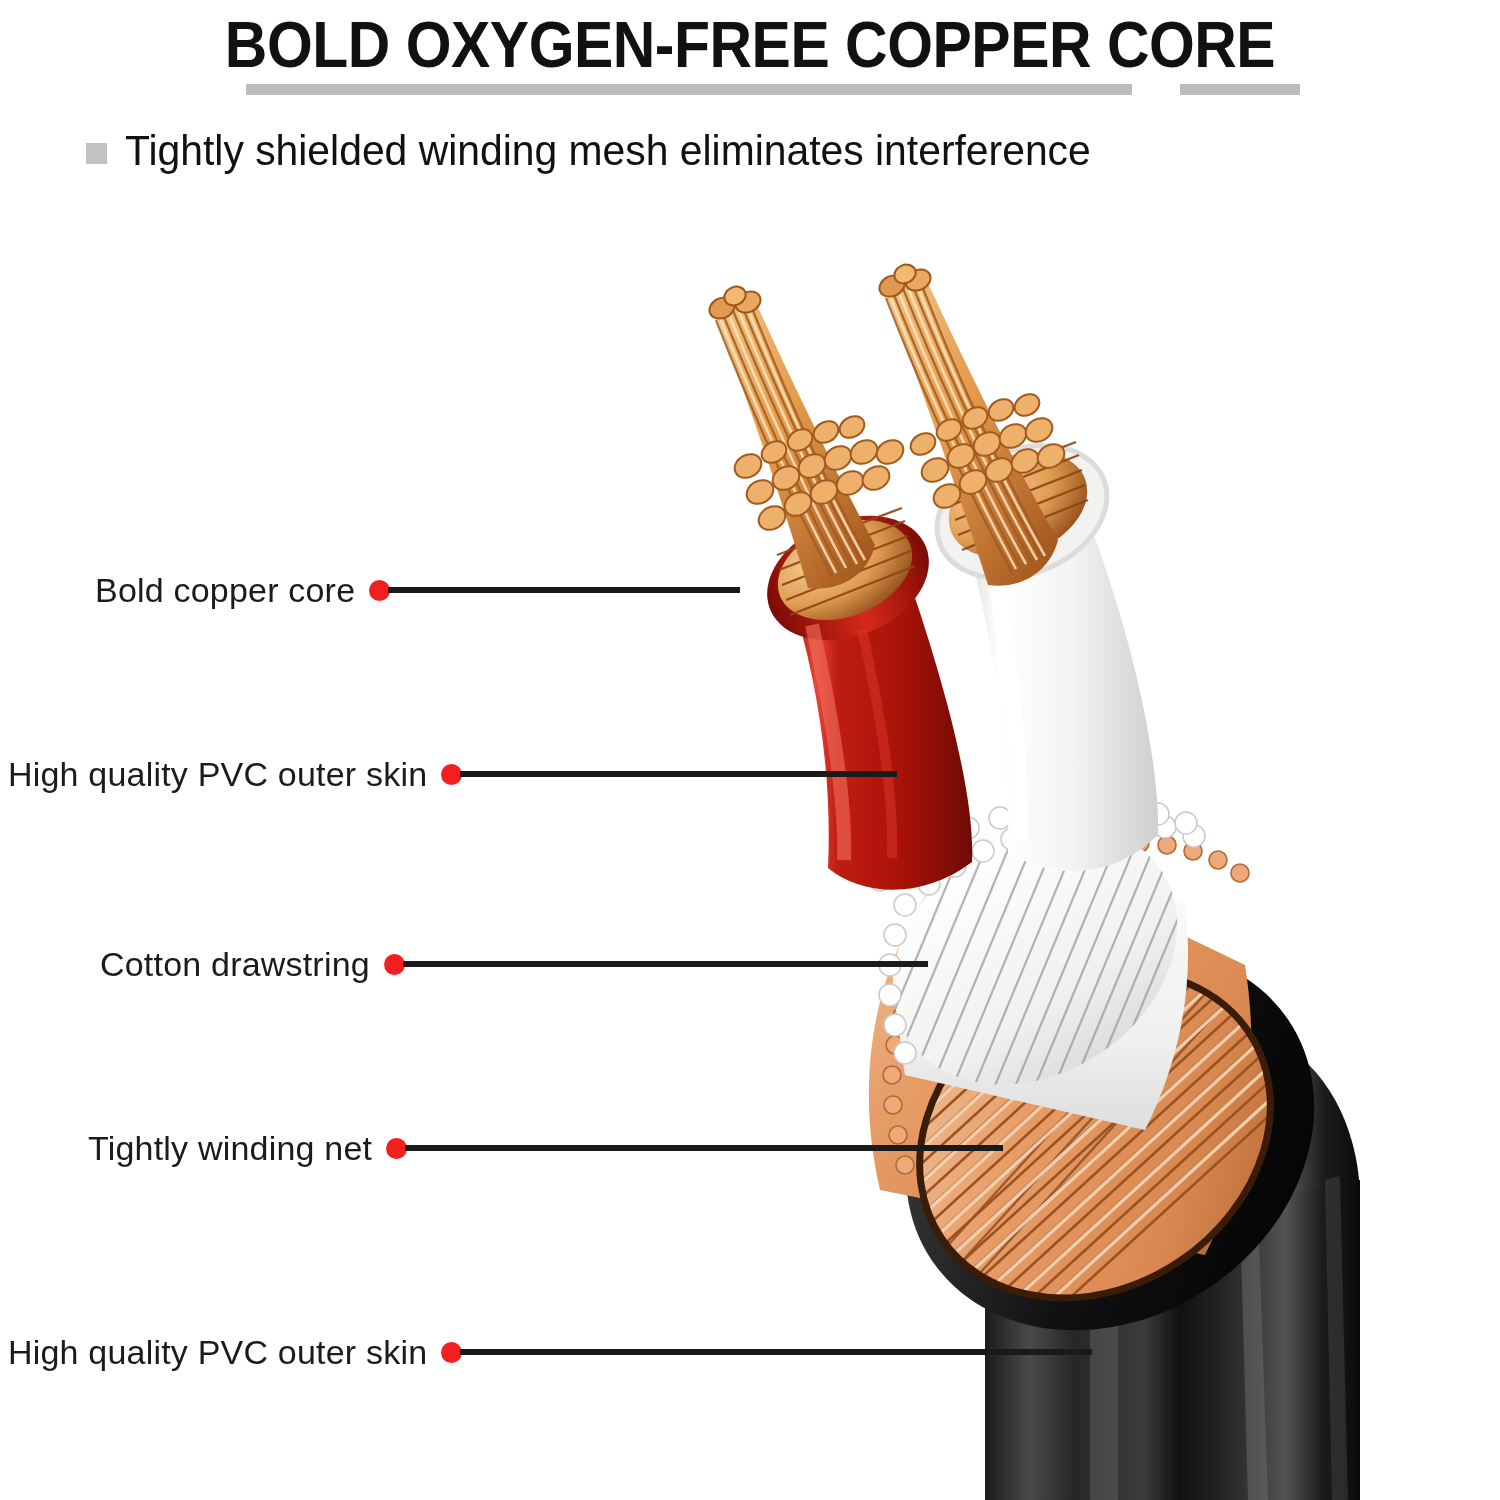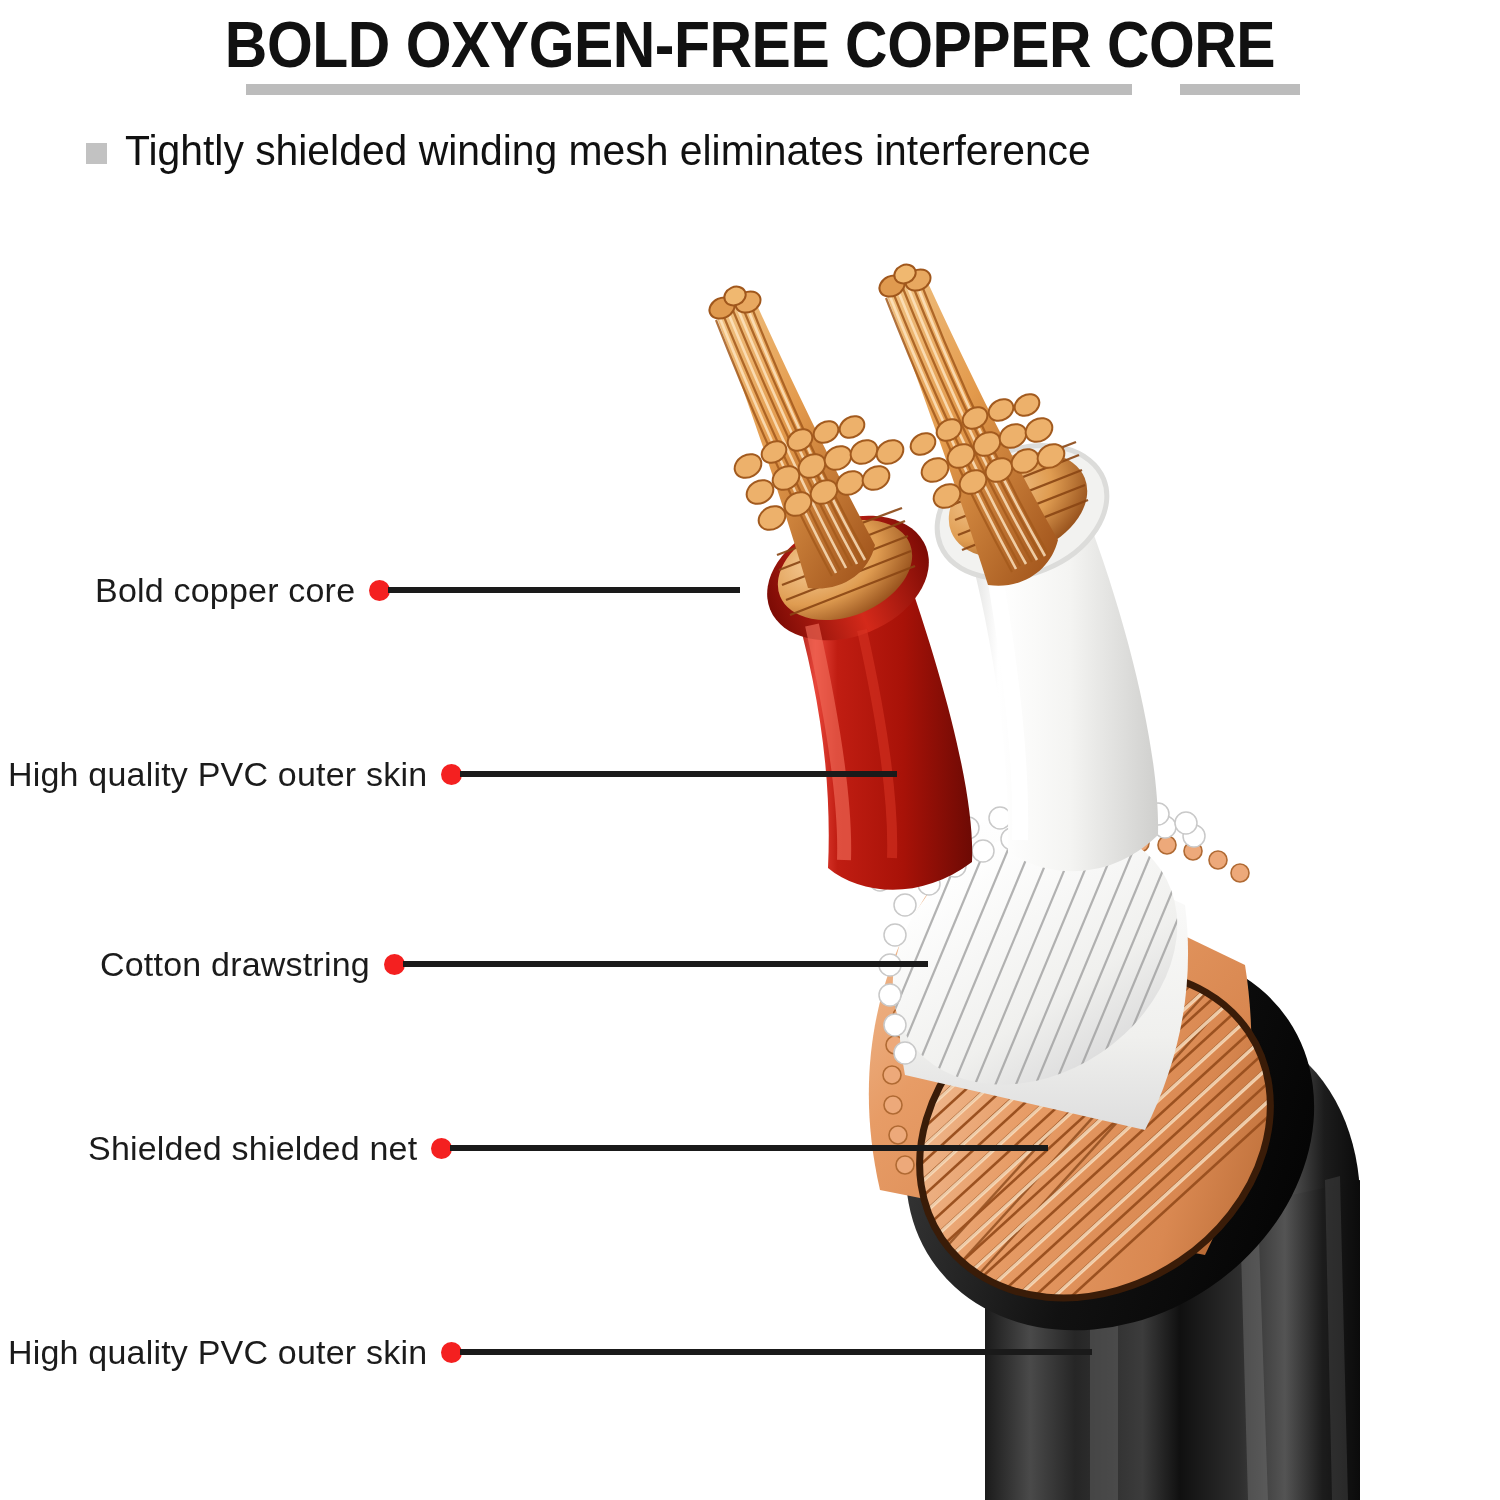--- a/index.html
+++ b/index.html
@@ -452,21 +452,21 @@
   <span class="cline" style="width:437px"></span>
 </div>
 
 <div class="callout" id="co-cotton">
   <span class="ctext">Cotton drawstring</span>
   <span class="cdot"></span>
   <span class="cline" style="width:525px"></span>
 </div>
 
 <div class="callout" id="co-shield">
-  <span class="ctext">Shielded shielded net</span>
+  <span class="ctext">Tightly winding net</span>
   <span class="cdot"></span>
   <span class="cline" style="width:598px"></span>
 </div>
 
 <div class="callout" id="co-pvc2">
   <span class="ctext">High quality PVC outer skin</span>
   <span class="cdot"></span>
   <span class="cline" style="width:632px"></span>
 </div>
 

